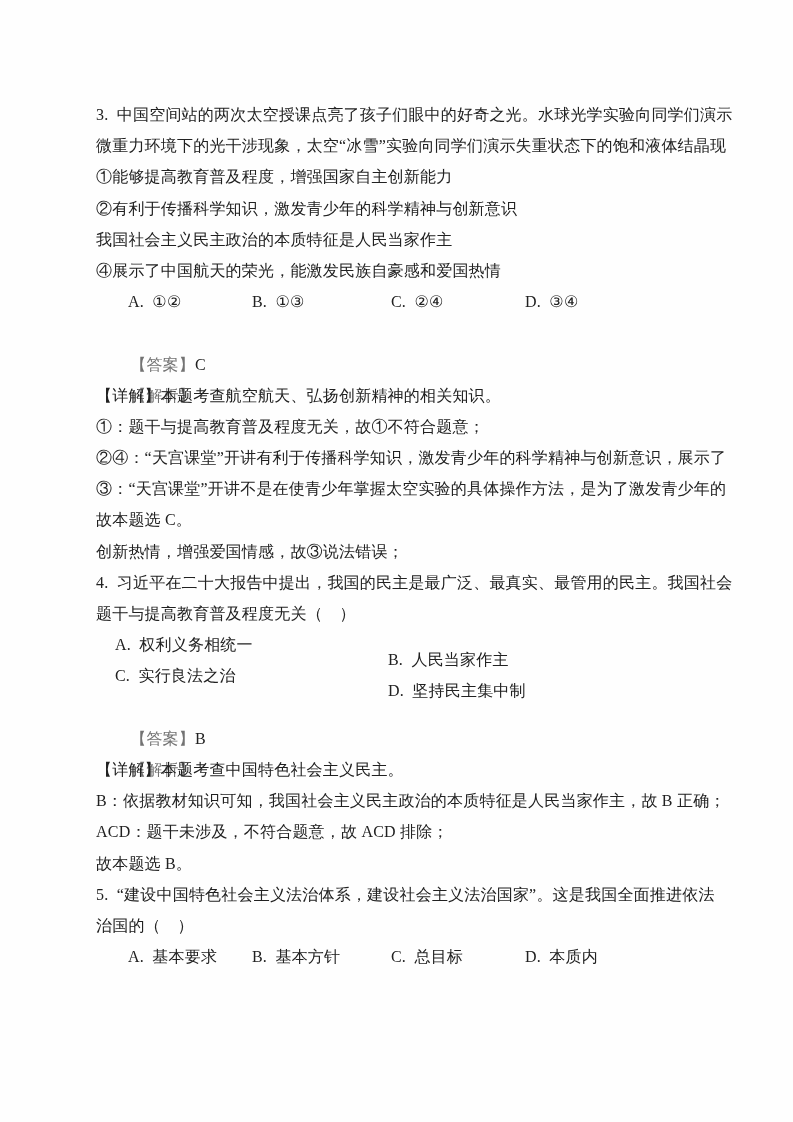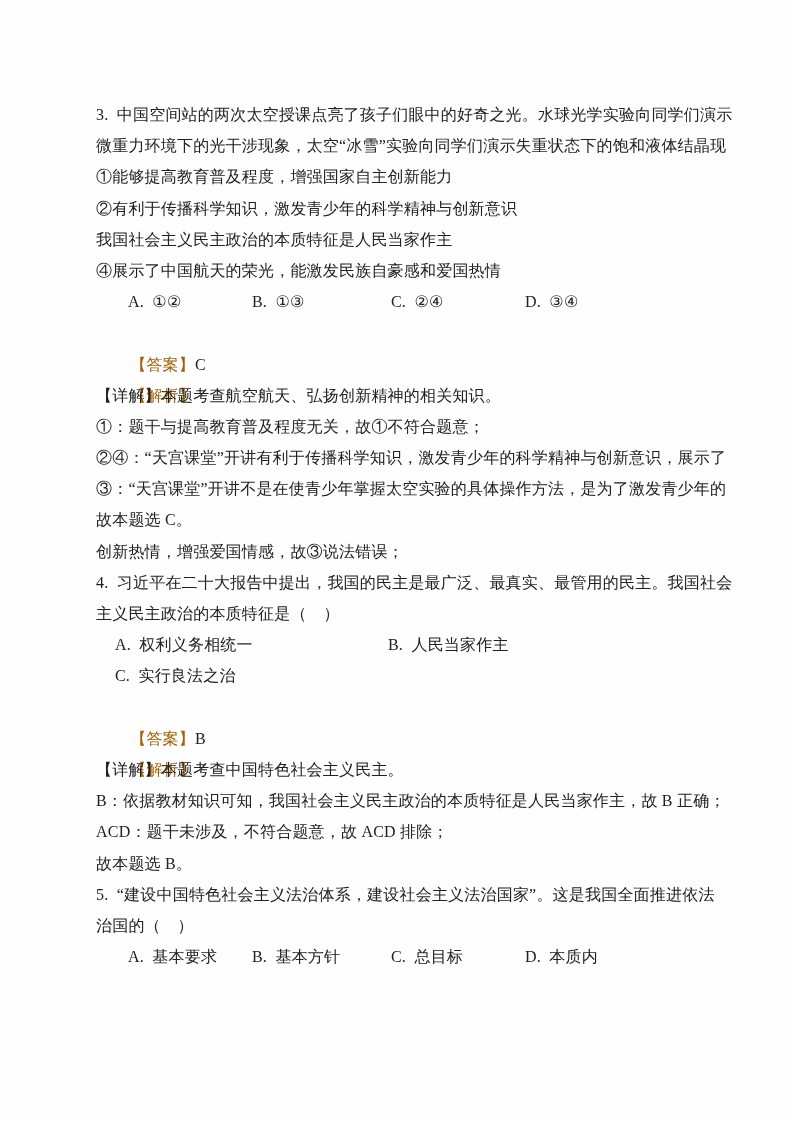--- a/index.html
+++ b/index.html
@@ -26,23 +26,23 @@
     white-space: pre;
     letter-spacing: 0.2px;
   }
   .opts { position: relative; }
   .opt  { position: absolute; top: 0; white-space: pre; }
   .c0 { left: 32px; }
   .c1 { left: 156px; }
   .c2 { left: 295px; }
   .c3 { left: 429px; }
   .t0 { left: 19px; }
-  .t1 { left: 292px; }
+  .t1 { left: 292px; margin-top: 15px; }
   .ans { padding-left: 9px; }
-  .blue { color: #a16207; }
+  .blue { color: #737373; }
 </style>
 </head>
 <body>
 
 <div class="page">
   <div class="content">
 
     <div class="line">3.  中国空间站的两次太空授课点亮了孩子们眼中的好奇之光。水球光学实验向同学们演示</div>
     <div class="line">微重力环境下的光干涉现象，太空“冰雪”实验向同学们演示失重状态下的饱和液体结晶现</div>
     <div class="line">①能够提高教育普及程度，增强国家自主创新能力</div>
@@ -65,28 +65,29 @@
     </div>
 
     <div class="line">【详解】本题考查航空航天、弘扬创新精神的相关知识。</div>
     <div class="line">①：题干与提高教育普及程度无关，故①不符合题意；</div>
     <div class="line">②④：“天宫课堂”开讲有利于传播科学知识，激发青少年的科学精神与创新意识，展示了</div>
     <div class="line">③：“天宫课堂”开讲不是在使青少年掌握太空实验的具体操作方法，是为了激发青少年的</div>
     <div class="line">故本题选 C。</div>
     <div class="line">创新热情，增强爱国情感，故③说法错误；</div>
 
     <div class="line">4.  习近平在二十大报告中提出，我国的民主是最广泛、最真实、最管用的民主。我国社会</div>
-    <div class="line">主义民主政治的本质特征是（    ）</div>
+    <div class="line">题干与提高教育普及程度无关（    ）</div>
 
     <div class="line opts">
       <span class="opt t0">A.  权利义务相统一</span>
       <span class="opt t1">B.  人民当家作主</span>
     </div>
     <div class="line opts">
       <span class="opt t0">C.  实行良法之治</span>
+      <span class="opt t1">D.  坚持民主集中制</span>
     </div>
 
     <div class="line ans">
       <span class="blue">【答案】</span><span>B</span>
     </div>
     <div class="line ans">
       <span class="blue">【解析】</span>
     </div>
 
     <div class="line">【详解】本题考查中国特色社会主义民主。</div>

